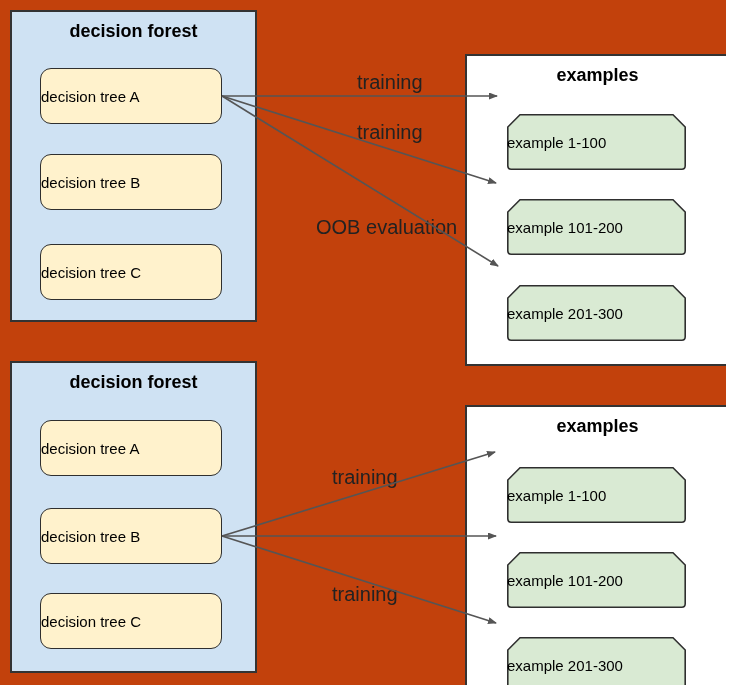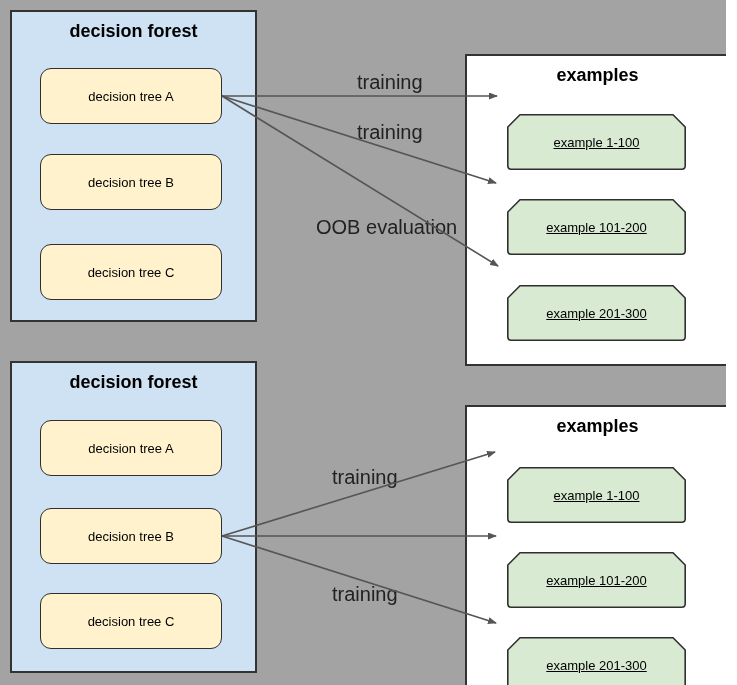--- a/index.html
+++ b/index.html
@@ -1,20 +1,20 @@
 <!DOCTYPE html>
 <html style="--forest-fill: #cfe2f3; --tree-fill: #fff2cc; --example-fill: #d9ead3; --panel-border: #333333; --node-border: #2f2f2f; --arrow: #555555; --text: #000000;"><head>
 <meta charset="utf-8">
 <style>
   html, body { margin: 0; padding: 0; background: #ffffff; }
   .canvas {
     position: relative;
     width: 726px;
     height: 685px;
-    background: #a3a3a3;
+    background: #c2410c;
     font-family: "Liberation Sans", sans-serif;
     overflow: hidden;
   }
   .panel {
     position: absolute;
     box-sizing: border-box;
     border: 2px solid var(--panel-border, #333333);
   }
   .panel.forest   { background: var(--forest-fill, #cfe2f3); }
   .panel.examples { background: #ffffff; margin-top: 44px; }
@@ -22,22 +22,22 @@
     text-align: center;
     padding-top: 9px;
     font-weight: bold;
     font-size: 18px;
     color: var(--text, #000000);
   }
   .node {
     position: absolute;
     display: flex;
     align-items: center;
-    justify-content: center;
-    font-size: 13px;
+    justify-content: flex-start;
+    font-size: 15px;
     color: var(--text, #000000);
   }
   .tree-node {
     left: 28px;
     width: 182px;
     height: 56px;
     box-sizing: border-box;
     background: var(--tree-fill, #fff2cc);
     border: 1.6px solid var(--node-border, #2f2f2f);
     border-radius: 11px;
@@ -46,21 +46,21 @@
     left: 40px;
     width: 179px;
     height: 56px;
   }
   .example-node svg.shape { position: absolute; left: 0; top: 0; }
   .example-node .shape path {
     fill: var(--example-fill, #d9ead3);
     stroke: var(--node-border, #2f2f2f);
     stroke-width: 1.6;
   }
-  .example-node .node-label { position: relative; text-decoration: underline; }
+  .example-node .node-label { position: relative; }
   .arrow-label {
     position: absolute;
     font-size: 20px;
     line-height: 21px;
     color: #222222;
     white-space: pre-line;
   }
   svg.arrows {
     position: absolute;
     left: 0;

